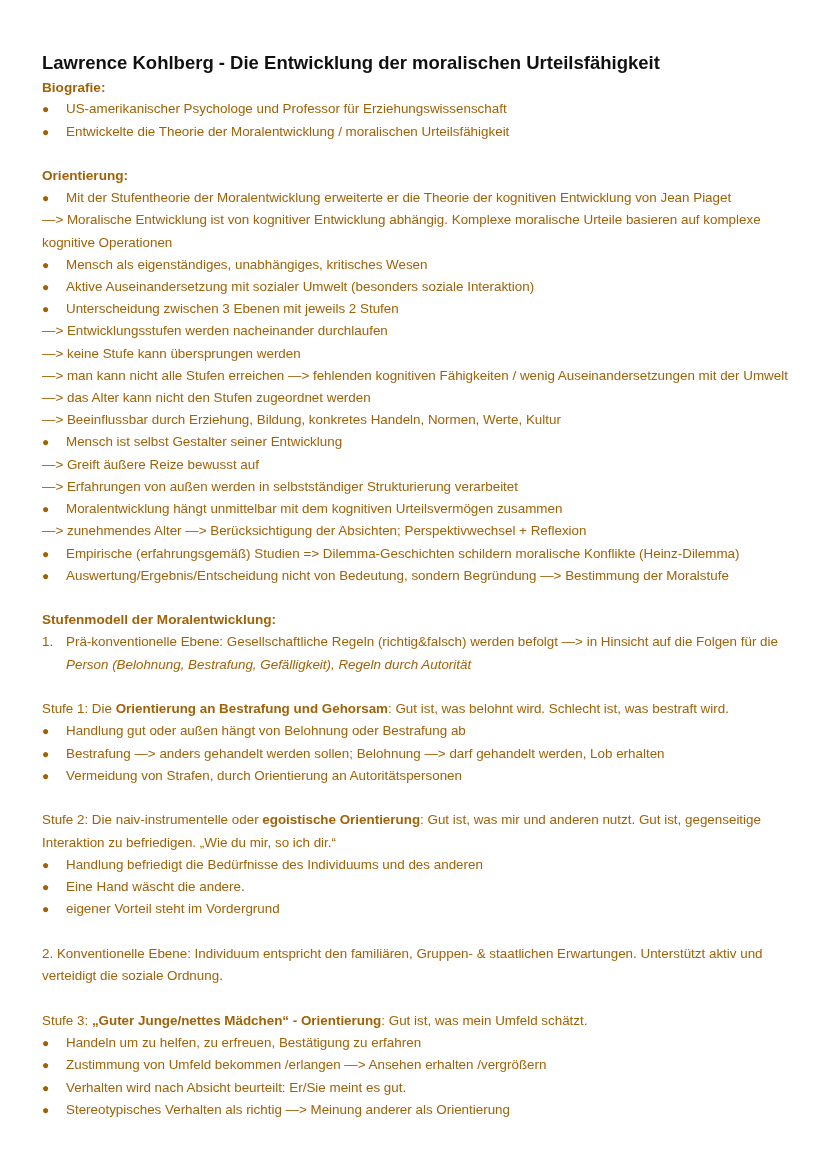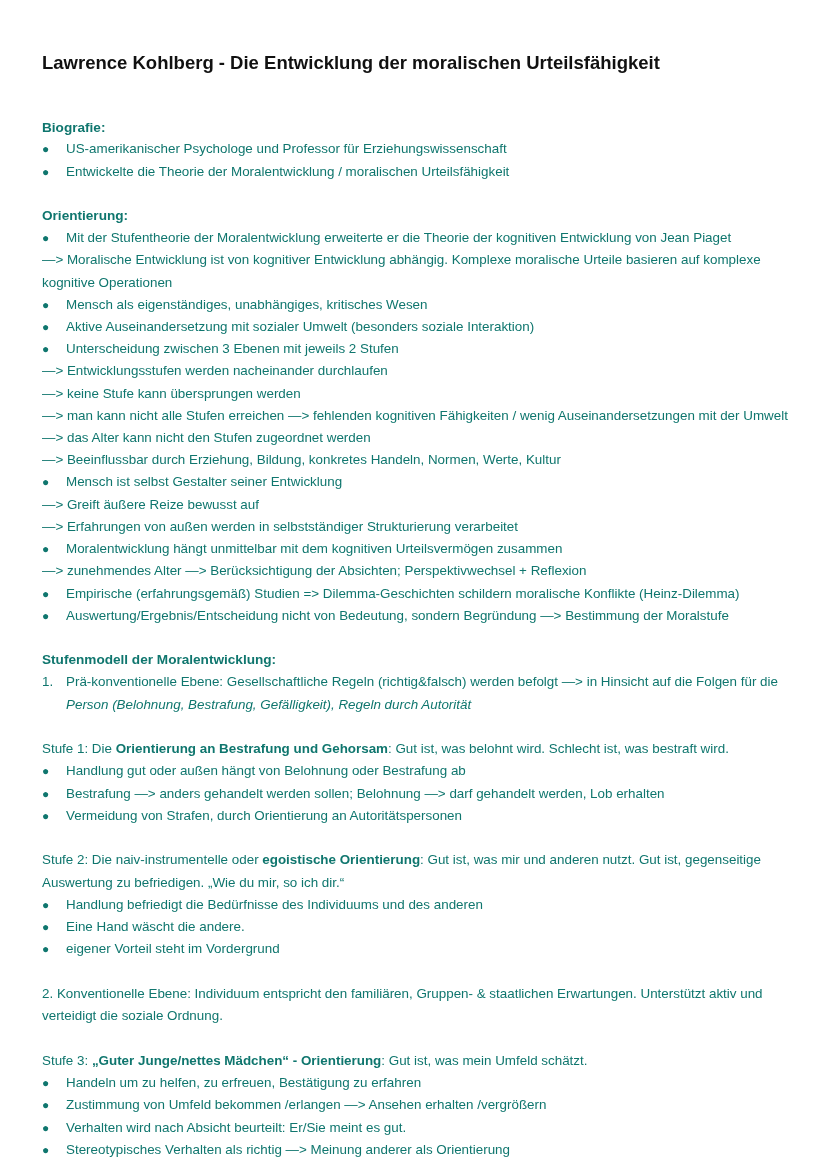--- a/index.html
+++ b/index.html
@@ -9,21 +9,21 @@
     color: #111111;
     position: relative;
   }
   .page { position: absolute; left: 9px; top: 0; width: 828px; height: 1171px; }
   .title {
     position: absolute; left: 33px; top: 52px;
     font-size: 18.5px; font-weight: bold; color: #111; white-space: nowrap;
   }
   .line {
     position: absolute; left: 33px; font-size: 13.4px; line-height: 16px;
-    white-space: nowrap; color: #0f766e; margin-top: 40px;
+    white-space: nowrap; color: #a16207;
   }
   .heading { font-weight: bold; font-size: 13.6px; }
   .bullet-line .dot {
     position: absolute; left: 0; top: 0; width: 14px; text-align: left; font-size: 12px;
   }
   .bullet-line .txt { position: absolute; left: 24px; top: 0; }
   .num-line .num { position: absolute; left: 0; top: 0; }
   .num-line .txt { position: absolute; left: 24px; top: 0; }
   .indent { left: 57px; font-style: italic; }
   b { font-weight: bold; }
@@ -108,21 +108,21 @@
     <span class="txt">Bestrafung —&gt; anders gehandelt werden sollen; Belohnung —&gt; darf gehandelt werden, Lob erhalten</span>
   </div>
   <div class="line bullet-line" style="top:768px">
     <span class="dot">●</span>
     <span class="txt">Vermeidung von Strafen, durch Orientierung an Autoritätspersonen</span>
   </div>
 
   <div class="line" style="top:812px">
     <span>Stufe 2: Die naiv-instrumentelle oder </span><b>egoistische Orientierung</b><span>: Gut ist, was mir und anderen nutzt. Gut ist, gegenseitige</span>
   </div>
-  <div class="line" style="top:835px">Auswertung zu befriedigen. „Wie du mir, so ich dir.“</div>
+  <div class="line" style="top:835px">Interaktion zu befriedigen. „Wie du mir, so ich dir.“</div>
   <div class="line bullet-line" style="top:857px">
     <span class="dot">●</span>
     <span class="txt">Handlung befriedigt die Bedürfnisse des Individuums und des anderen</span>
   </div>
   <div class="line bullet-line" style="top:879px">
     <span class="dot">●</span>
     <span class="txt">Eine Hand wäscht die andere.</span>
   </div>
   <div class="line bullet-line" style="top:901px">
     <span class="dot">●</span>

